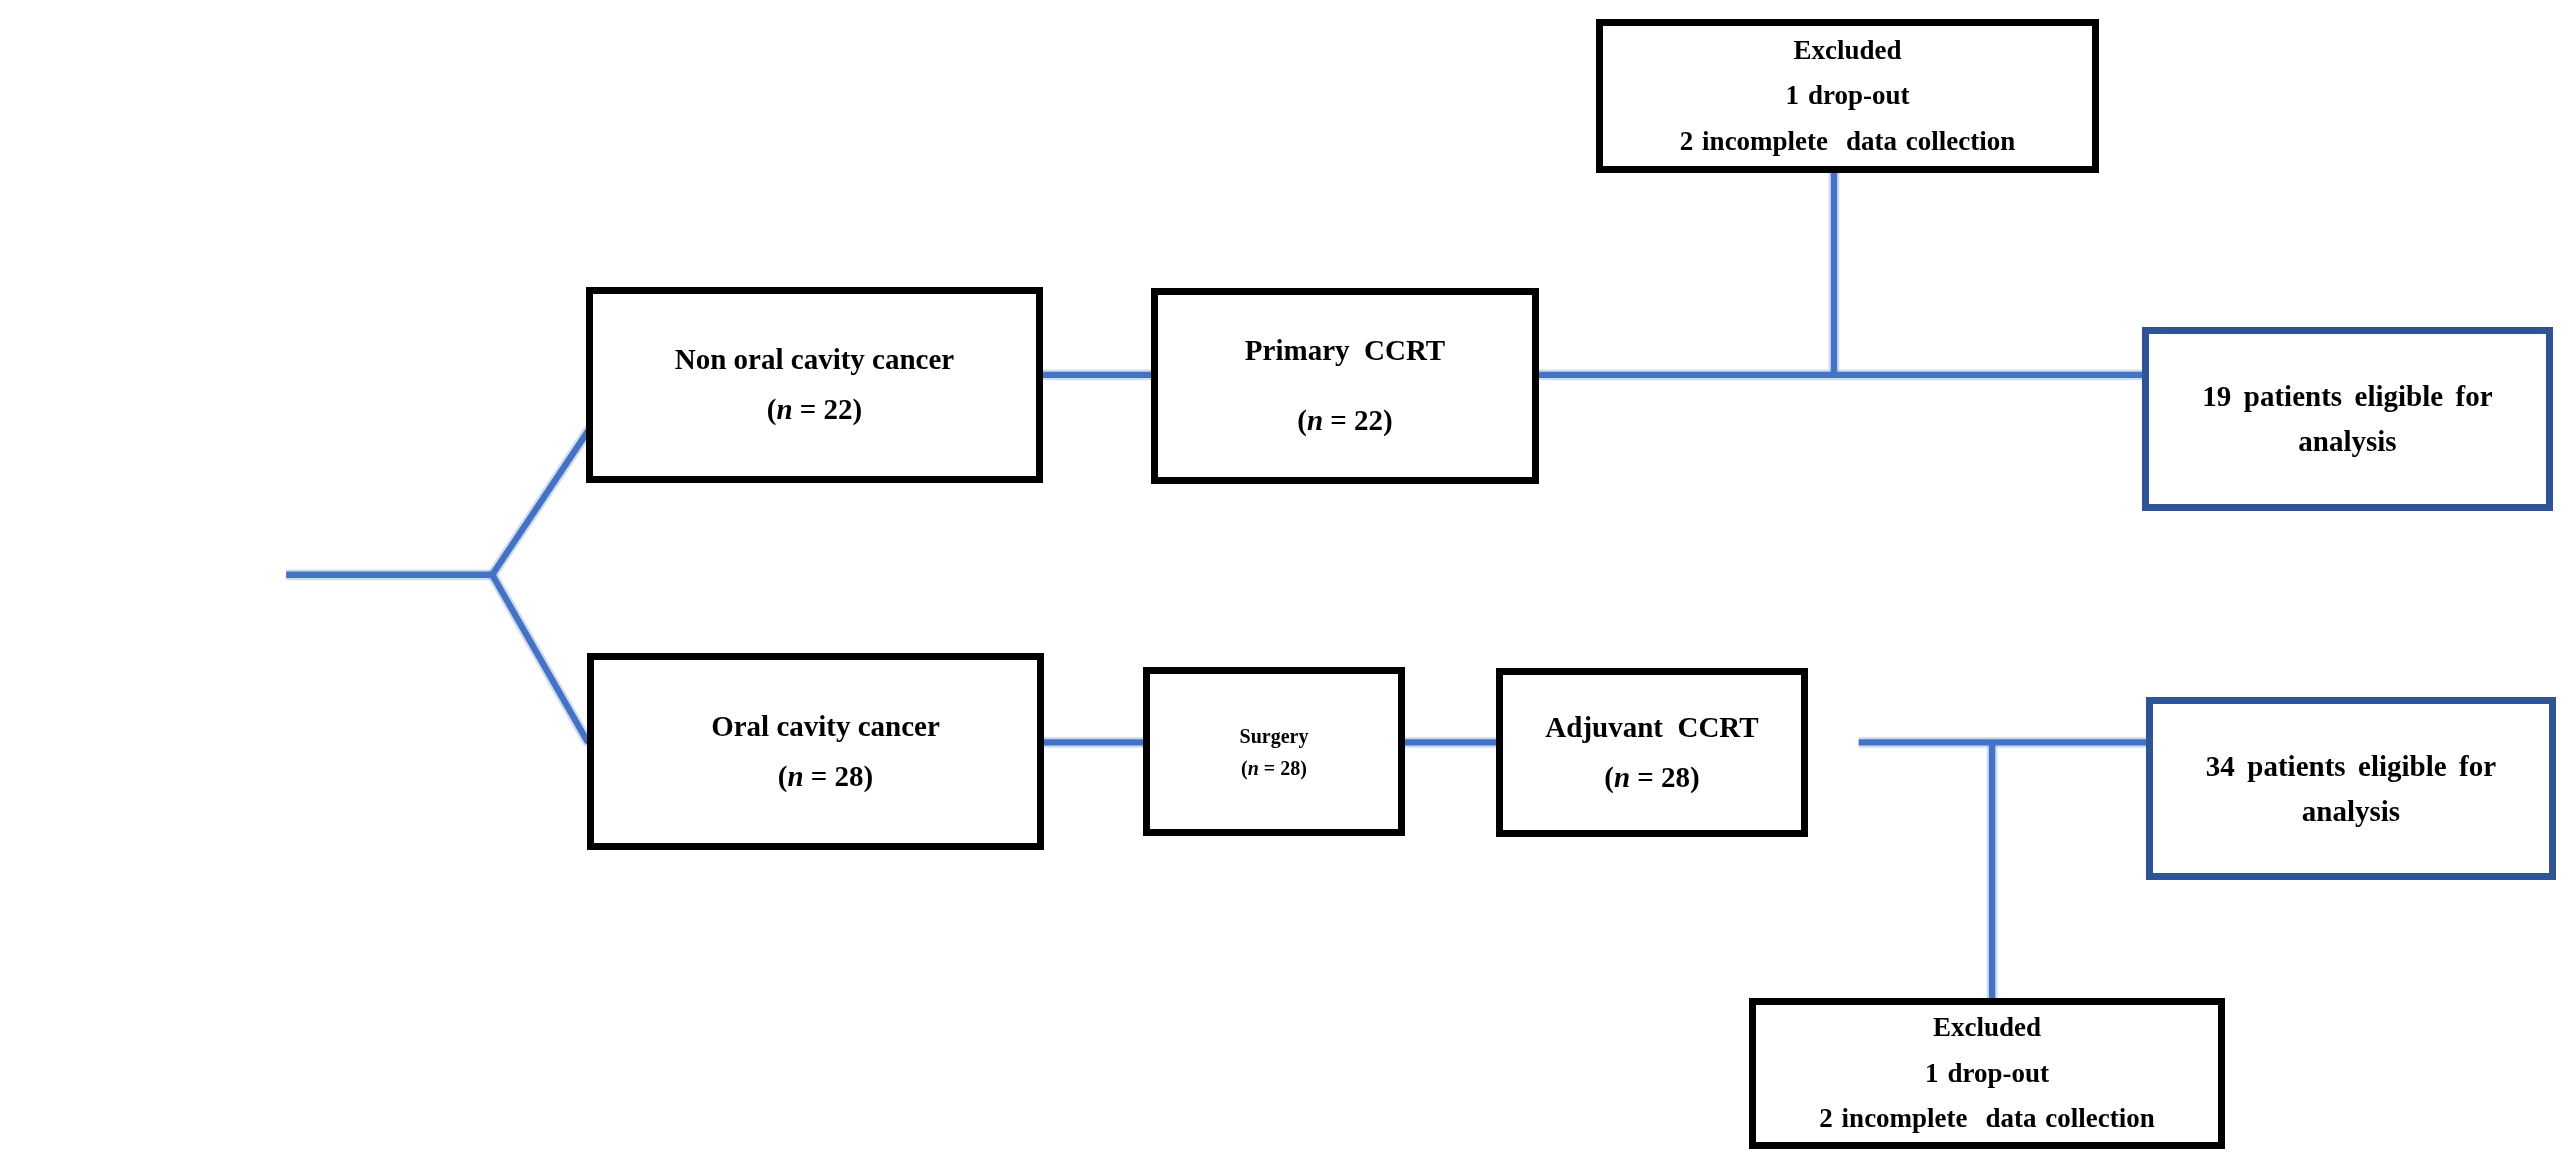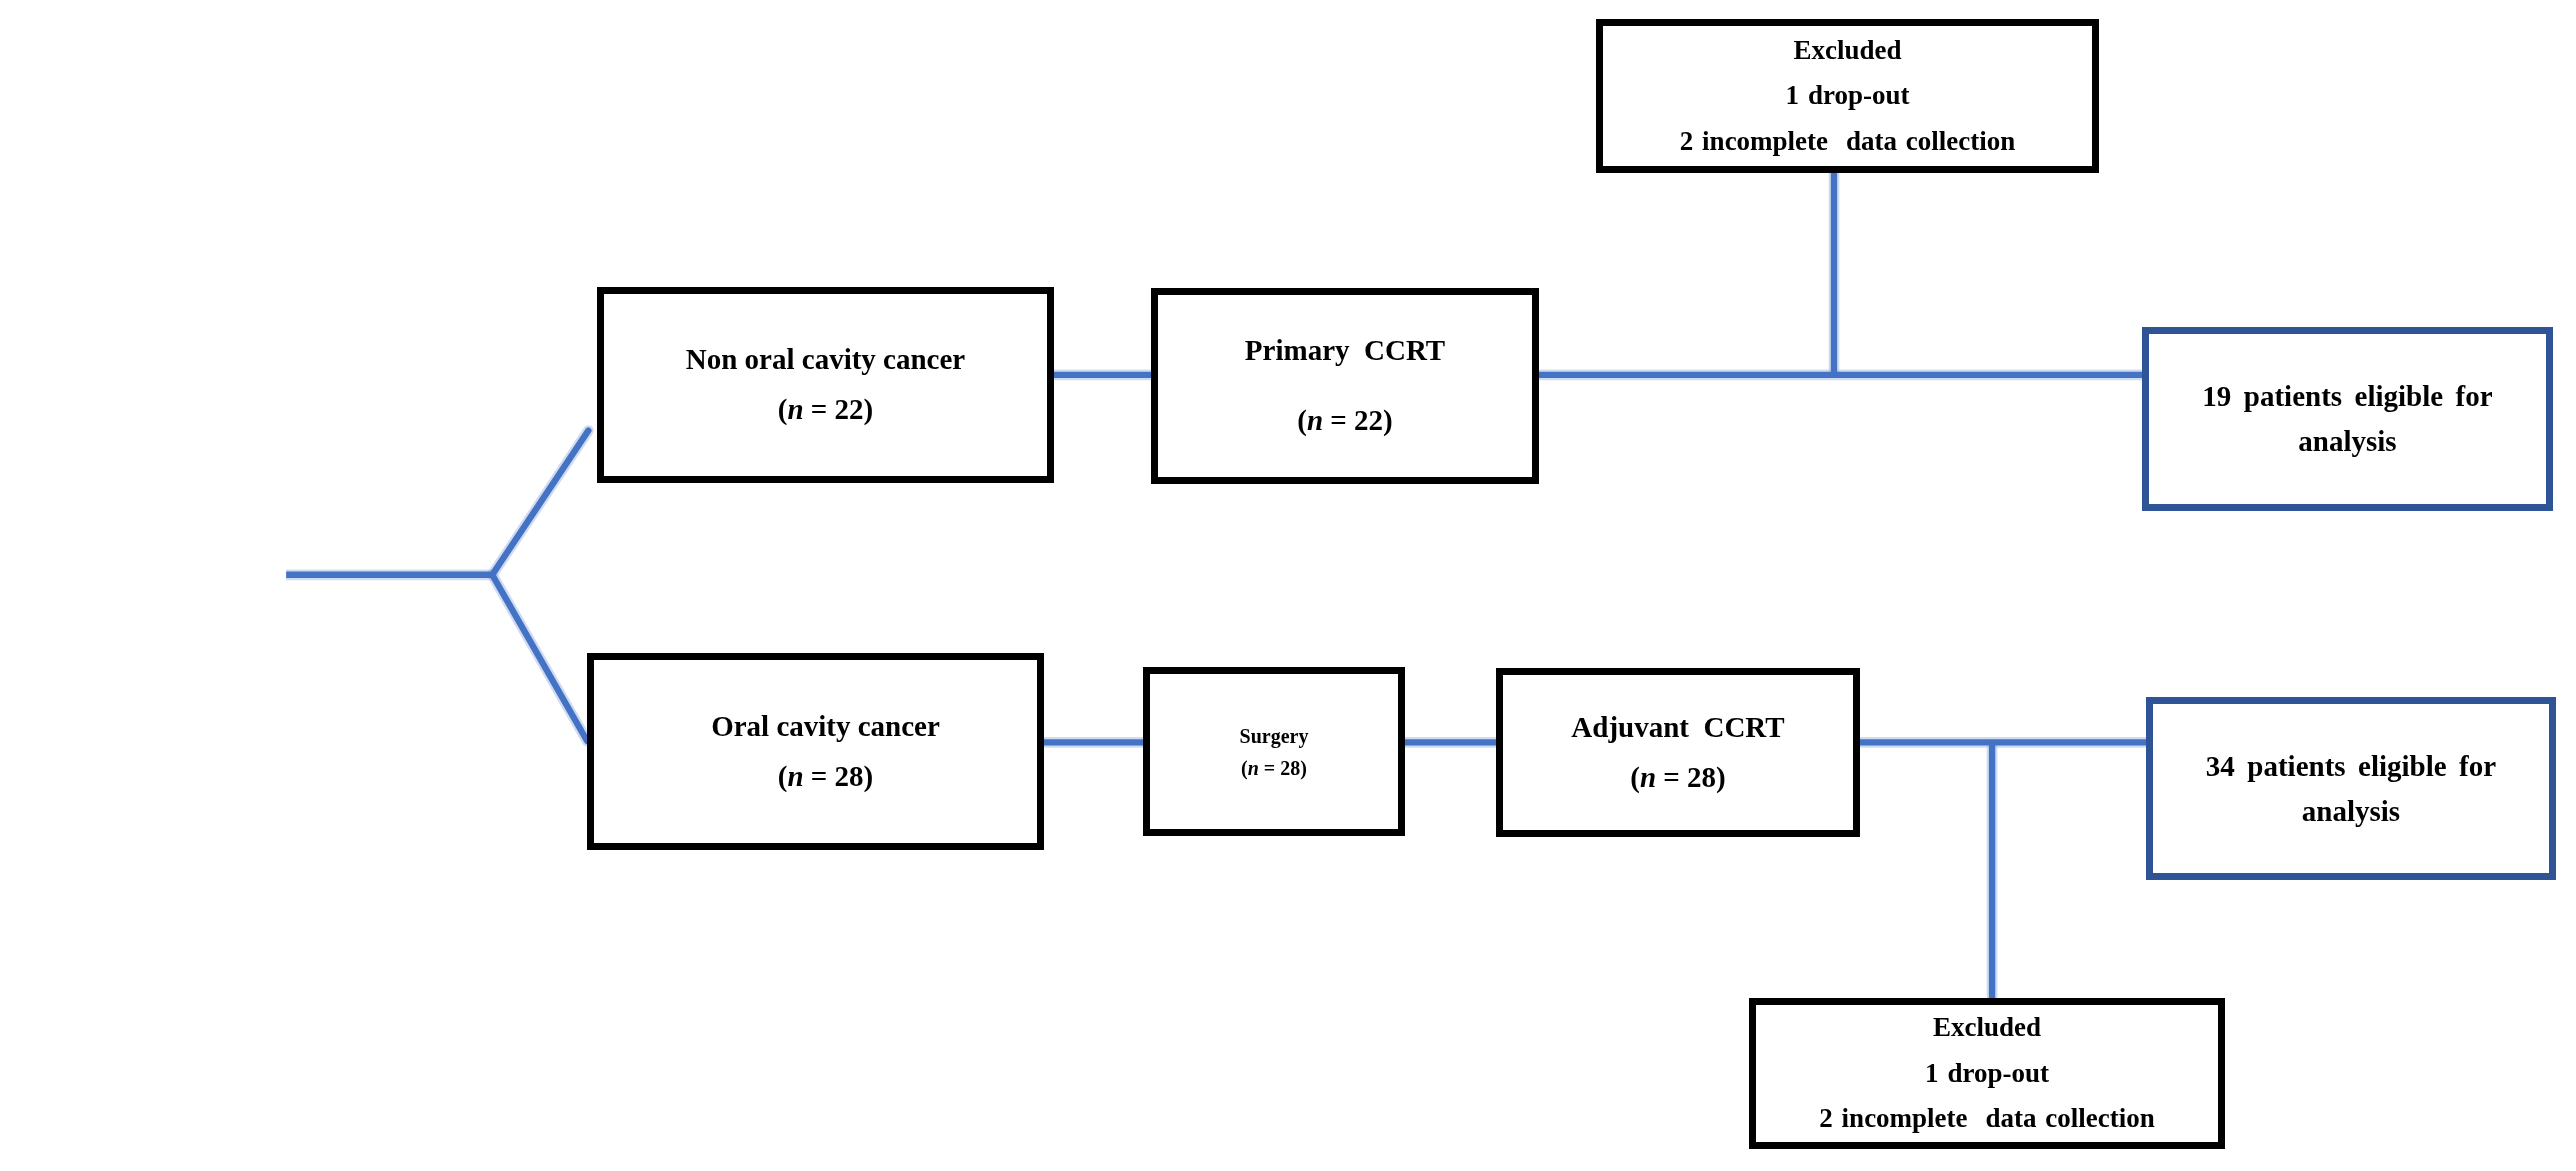--- a/index.html
+++ b/index.html
@@ -72,21 +72,21 @@
     <line class="core" x1="1648" y1="593" x2="1823" y2="593"></line>
     <line class="core" x1="2432" y1="593" x2="3390" y2="593"></line>
     <line class="core" x1="2900" y1="270" x2="2900" y2="596"></line>
     <line class="core" x1="1648" y1="1174" x2="1810" y2="1174"></line>
     <line class="core" x1="2219" y1="1174" x2="2369" y2="1174"></line>
     <line class="core" x1="2939" y1="1174" x2="3396" y2="1174"></line>
     <line class="core" x1="3150" y1="1174" x2="3150" y2="1581"></line>
   </svg>
 
 
-  <div class="box" style="left:586px;top:287px;width:457px;height:196px;margin-left:11px;">
+  <div class="box" style="left:586px;top:287px;width:457px;height:196px;">
     <span class="line">Non oral cavity cancer</span>
     <span class="line"><span>(</span><i>n</i><span> = 22)</span></span>
   </div>
 
   <div class="box" style="left:1151px;top:288px;width:388px;height:196px;gap:20px;">
     <span class="line">Primary  CCRT</span>
     <span class="line"><span>(</span><i>n</i><span> = 22)</span></span>
   </div>
 
   <div class="box excluded" style="left:1596px;top:19px;width:503px;height:154px;">
@@ -103,21 +103,21 @@
   <div class="box" style="left:587px;top:653px;width:457px;height:197px;padding-left:20px;">
     <span class="line">Oral cavity cancer</span>
     <span class="line"><span>(</span><i>n</i><span> = 28)</span></span>
   </div>
 
   <div class="box small" style="left:1143px;top:667px;width:262px;height:169px;">
     <span class="line">Surgery</span>
     <span class="line"><span>(</span><i>n</i><span> = 28)</span></span>
   </div>
 
-  <div class="box" style="left:1496px;top:668px;width:364px;height:169px;">
+  <div class="box" style="left:1496px;top:668px;width:312px;height:169px;">
     <span class="line">Adjuvant  CCRT</span>
     <span class="line"><span>(</span><i>n</i><span> = 28)</span></span>
   </div>
 
   <div class="box navy eligible" style="left:2146px;top:649px;width:410px;height:183px;">
     <span class="line">34 patients eligible for</span>
     <span class="line">analysis</span>
   </div>
 
   <div class="box excluded" style="left:1749px;top:998px;width:476px;height:151px;">

